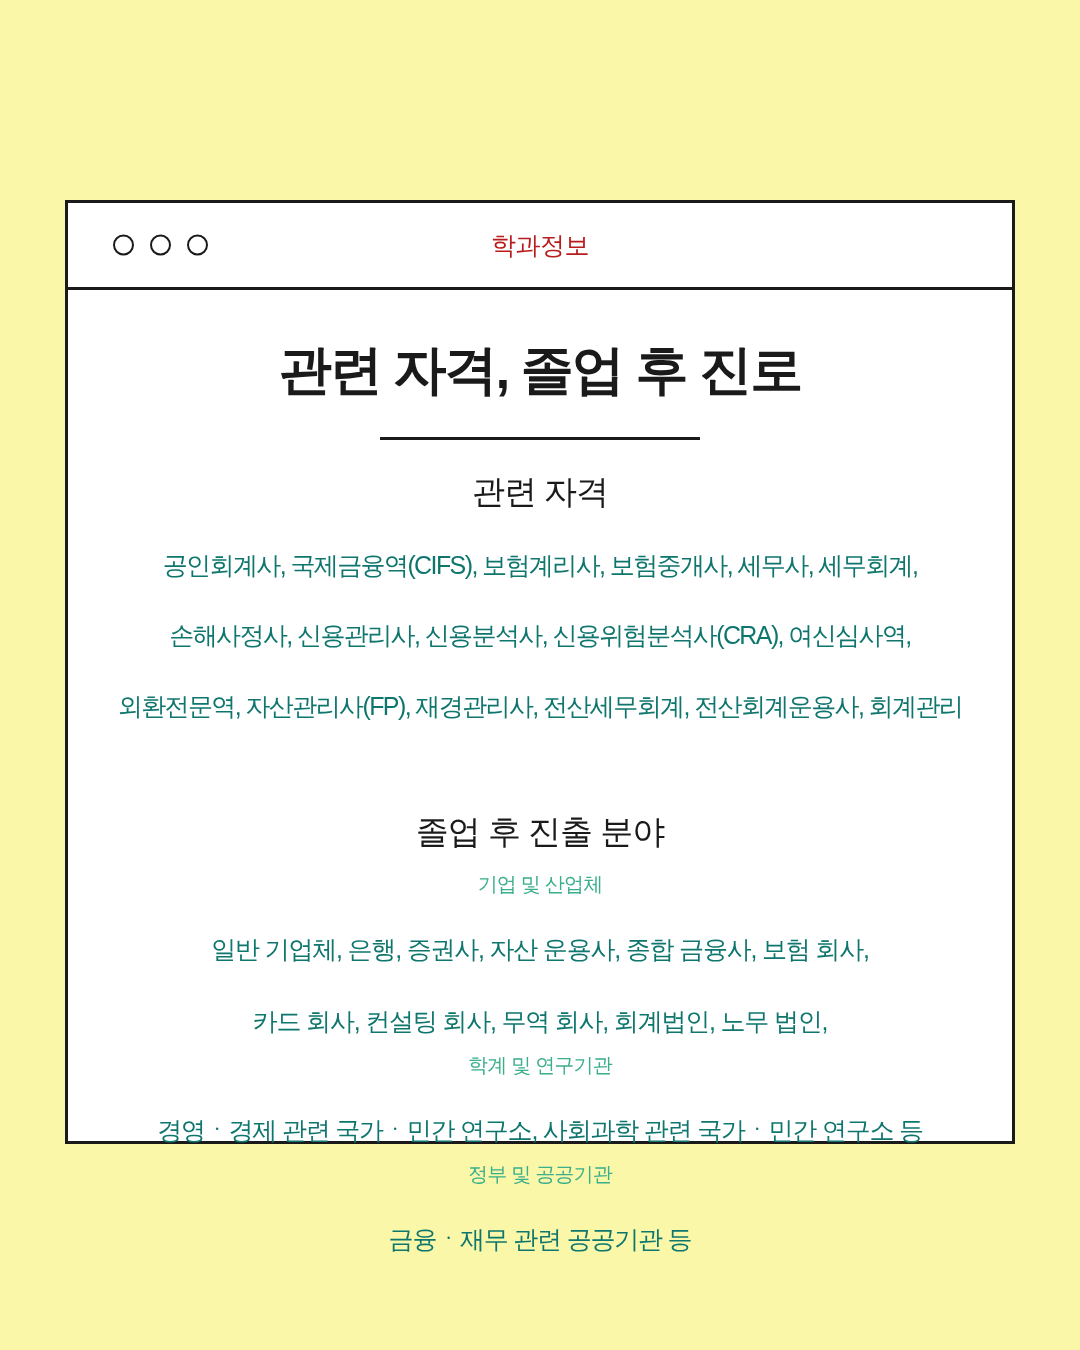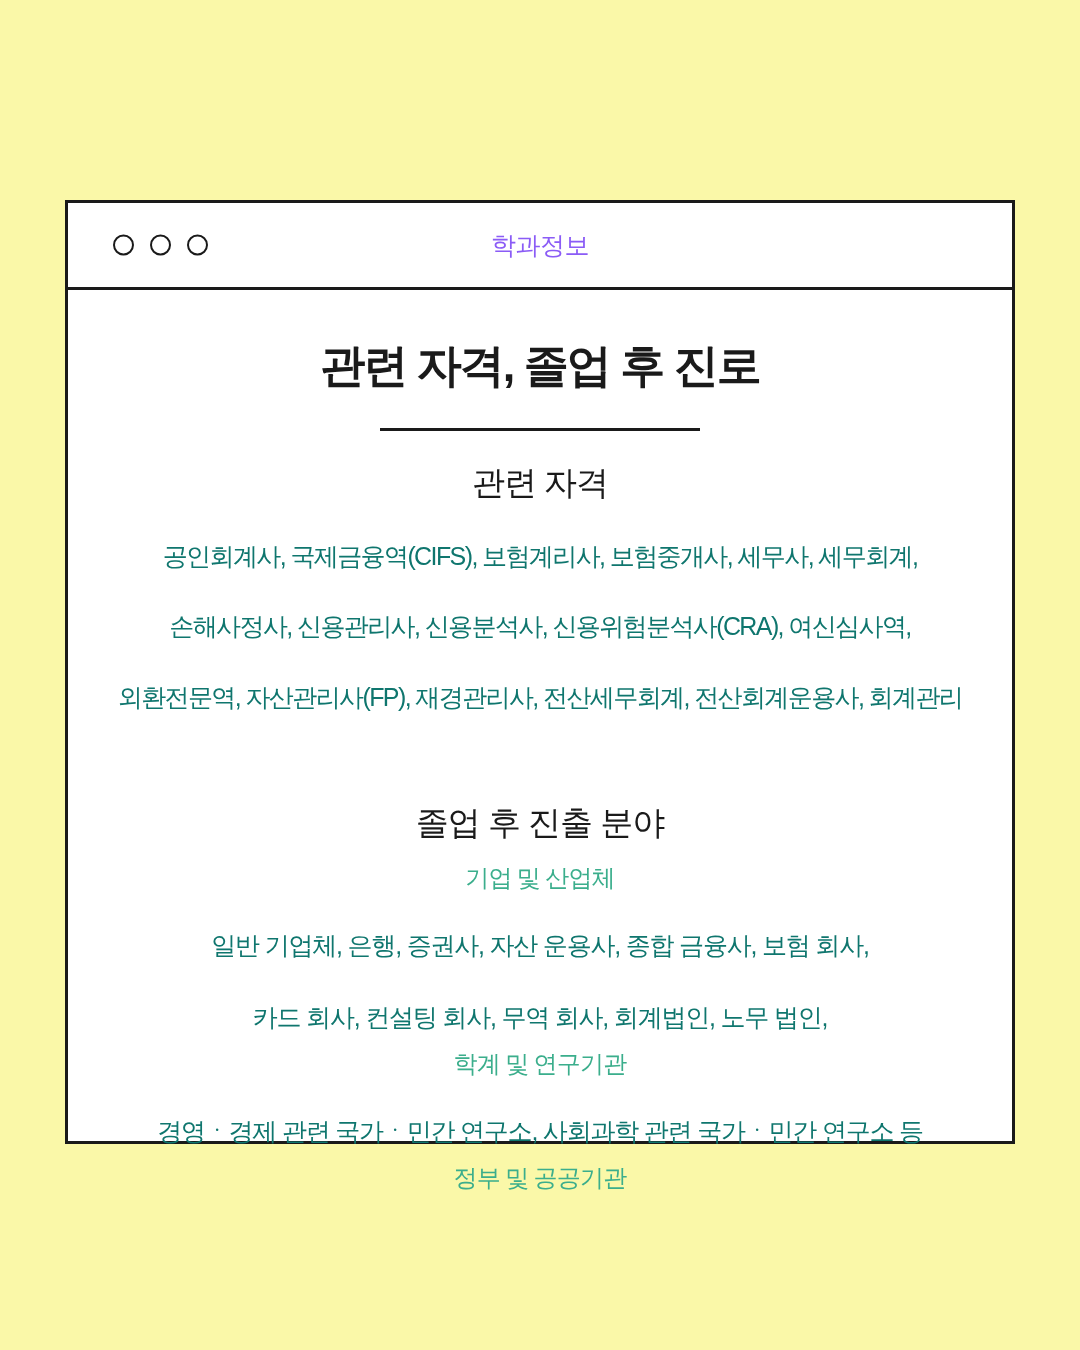--- a/index.html
+++ b/index.html
@@ -50,33 +50,33 @@
     border: 2.5px solid #1A1A1A;
     border-radius: 50%;
     box-sizing: border-box;
     background: #fff;
   }
 
   .window-title {
     width: 100%;
     text-align: center;
     font-size: 25px;
-    color: #8b5cf6;
+    color: #b91c1c;
     letter-spacing: -0.5px;
   }
 
   .content {
     flex: 1 1 auto;
     padding: 38px 22px 0 22px;
     box-sizing: border-box;
     text-align: center;
   }
 
   .headline {
-    font-size: 45px;
+    font-size: 53px;
     font-weight: bold;
     color: #1A1A1A;
     letter-spacing: -2px;
     margin: 12px 0 0 0;
     line-height: 1.15;
   }
 
   .divider {
     width: 320px;
     height: 3px;
@@ -102,27 +102,26 @@
     letter-spacing: -1.2px;
     line-height: 1.62;
     margin-top: 30px;
   }
 
   .cert-block .body-line {
     letter-spacing: -1.6px;
   }
 
   .sub-head {
-    font-size: 24px;
+    font-size: 20px;
     color: #3BAE8C;
     letter-spacing: -0.8px;
     margin-top: 10px;
     margin-bottom: 4px;
     font-weight: 500;
-    font-family: Liberation Serif, serif;
   }
 
   .career-block .body-line {
     line-height: 1.68;
   }
 </style>
 </head>
 <body>
 
 <div class="card">
@@ -158,17 +157,18 @@
         <div class="body-line">카드 회사, 컨설팅 회사, 무역 회사, 회계법인, 노무 법인,</div>
       </div>
 
       <div>
         <div class="sub-head">학계 및 연구기관</div>
         <div class="body-line">경영ㆍ경제 관련 국가ㆍ민간 연구소, 사회과학 관련 국가ㆍ민간 연구소 등</div>
       </div>
 
       <div>
         <div class="sub-head">정부 및 공공기관</div>
+        <div class="body-line">금융ㆍ재무 관련 공공기관 등</div>
       </div>
     </div>
 
   </div>
 </div>
 
 </body></html>

